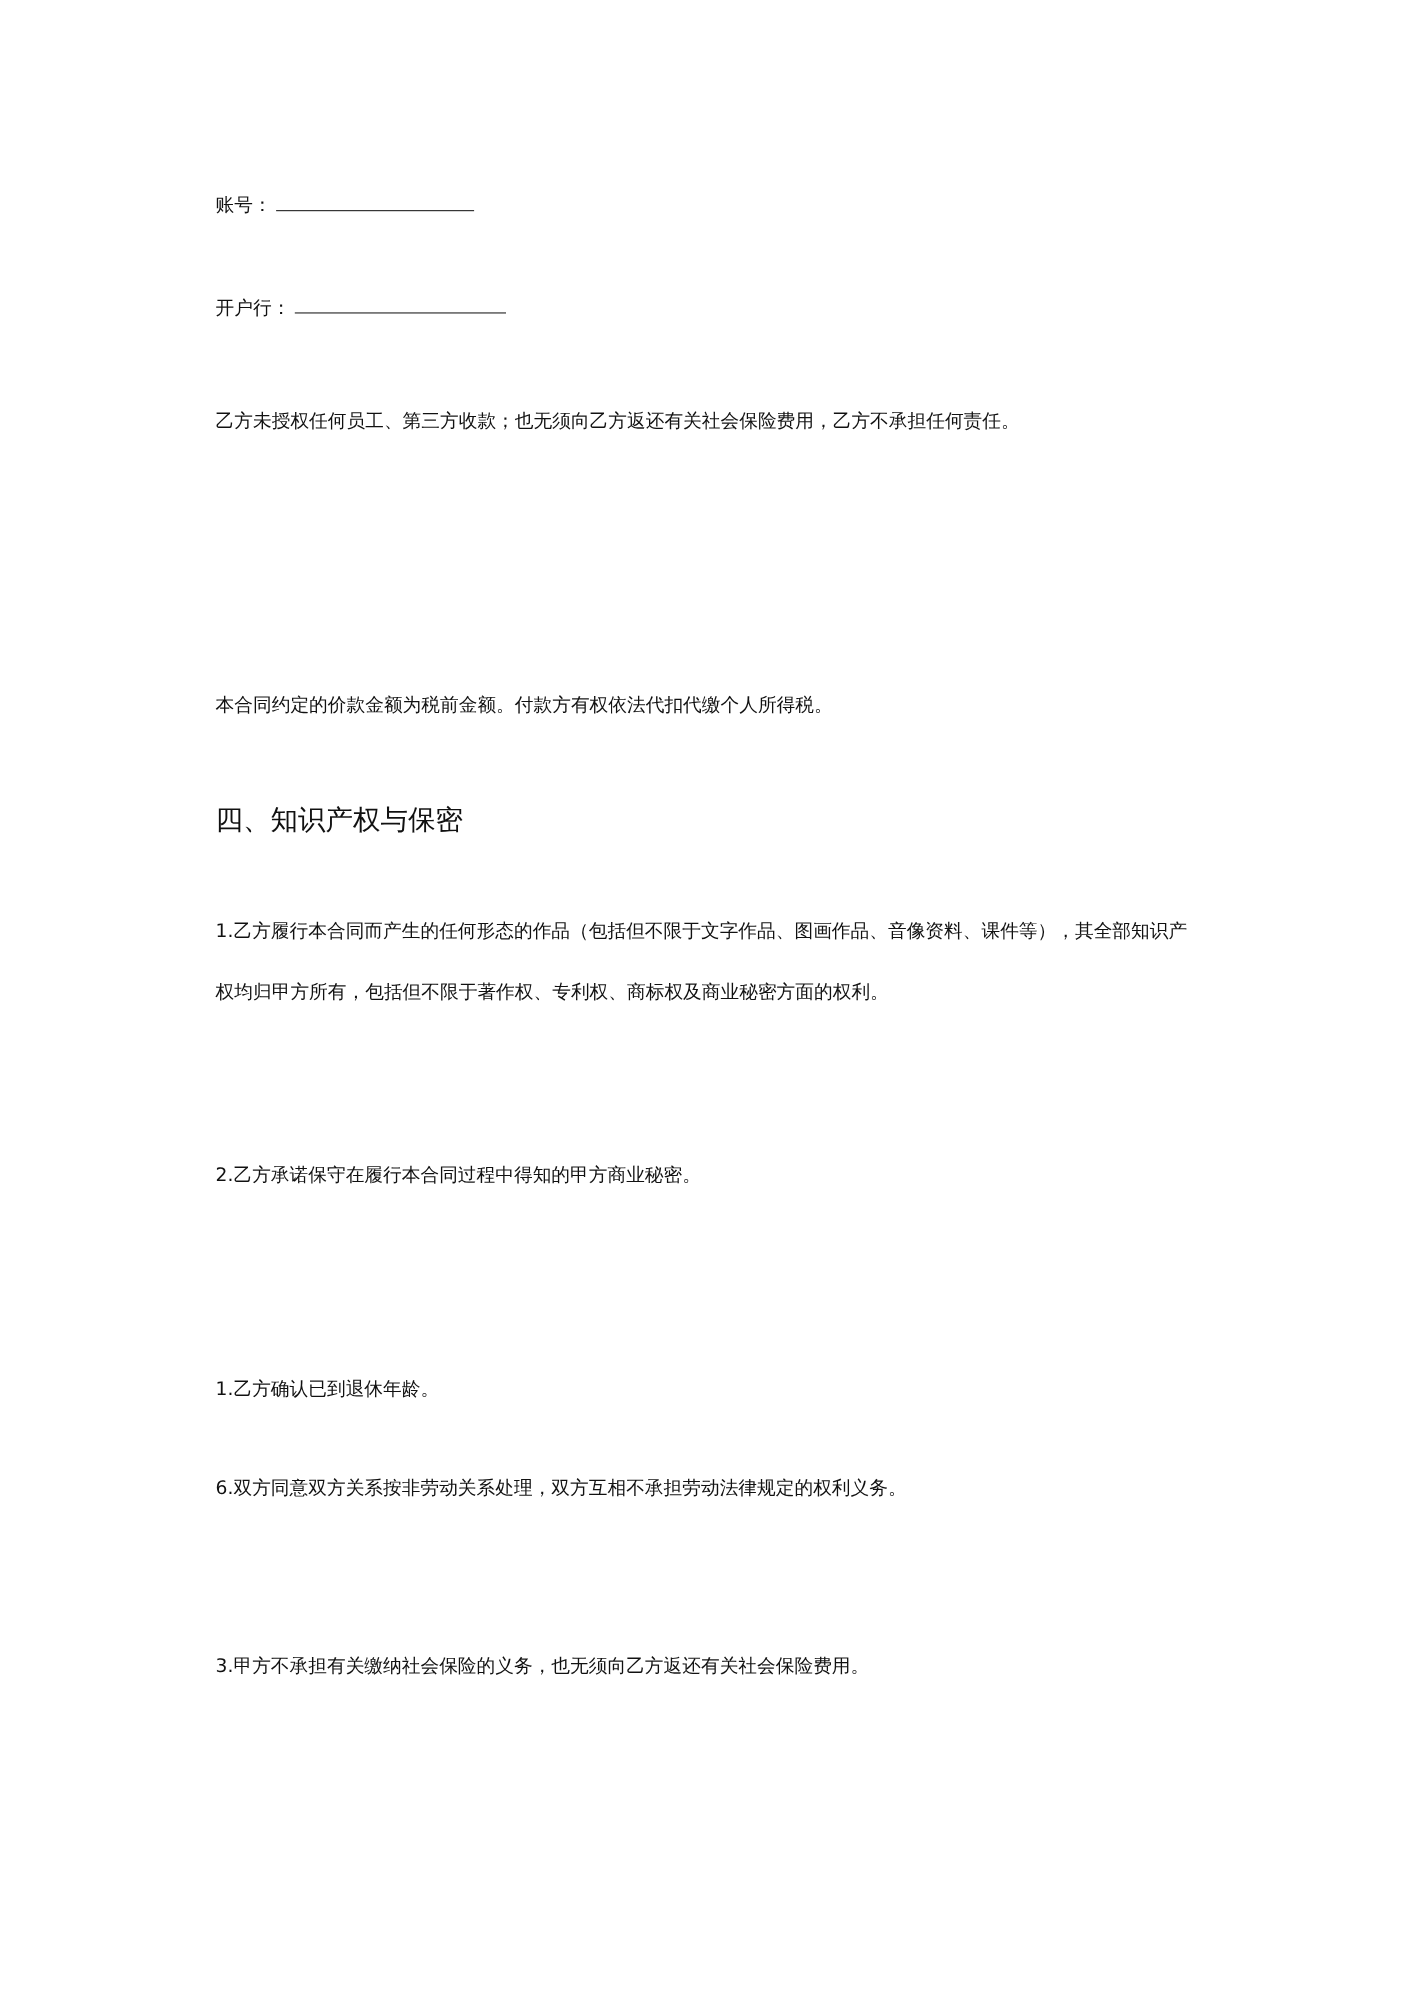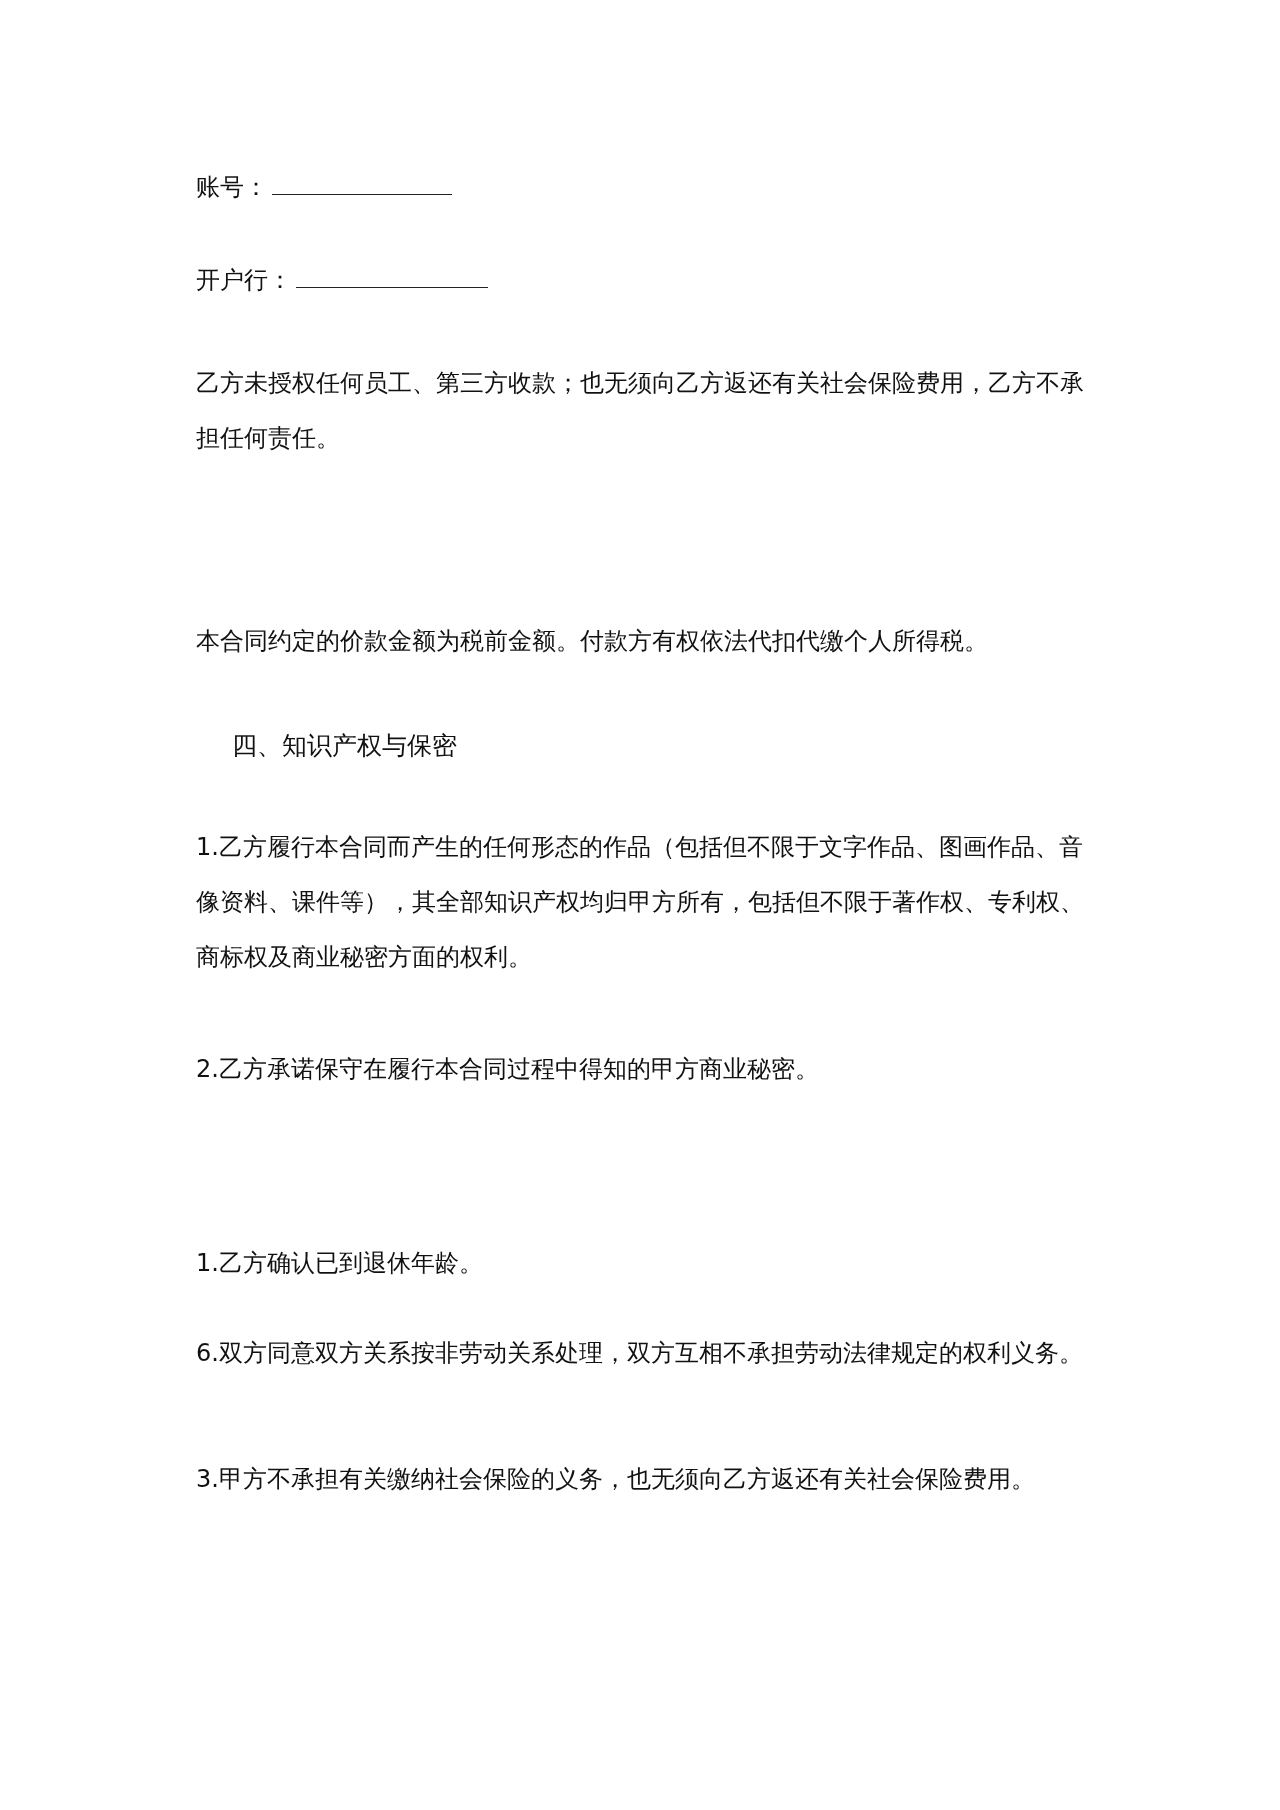--- a/index.html
+++ b/index.html
@@ -1,21 +1,21 @@
 <!DOCTYPE html>
 <html><head>
 <meta charset="utf-8">
 <style>
   html, body { margin: 0; padding: 0; background: #ffffff; }
   body { width: 1280px; height: 1810px; position: relative; overflow: hidden;
          font-family: "DejaVu Sans", "Liberation Sans", sans-serif; color: #111111; }
   .page { position: absolute; left: 0; top: 0; width: 1280px; height: 1810px; }
-  .para { position: absolute; left: 196px; width: 890px; font-size: 24px;
+  .para { position: absolute; left: 196px; width: 890px; font-size: 17px;
           line-height: 55px; margin: 0; white-space: normal; word-break: break-all; }
-  .heading { font-size: 25px; margin-left: 36px; }
+  .heading { font-size: 25px; }
   .blank { display: inline-block; border-bottom: 1.5px solid #222; height: 22px;
            vertical-align: baseline; margin-left: 10px; }
 </style>
 </head>
 <body>
 
 <div class="page">
 
   <p class="para" style="top:160px;"><span>账号：</span><span class="blank" style="width:180px;margin-left:4px;"></span></p>
 
@@ -30,15 +30,15 @@
 
   <p class="para" style="top:820px;">1.乙方履行本合同而产生的任何形态的作品（包括但不限于文字作品、图画作品、音像资料、课件等），其全部知识产权均归甲方所有，包括但不限于著作权、专利权、商标权及商业秘密方面的权利。</p>
 
   <p class="para" style="top:1042px;">2.乙方承诺保守在履行本合同过程中得知的甲方商业秘密。</p>
 
 
   <p class="para" style="top:1236px;">1.乙方确认已到退休年龄。</p>
 
   <p class="para" style="top:1326px;">6.双方同意双方关系按非劳动关系处理，双方互相不承担劳动法律规定的权利义务。</p>
 
-  <p class="para" style="top:1452px;">3.甲方不承担有关缴纳社会保险的义务，也无须向乙方返还有关社会保险费用。</p>
+  <p class="para" style="top:1488px;">3.甲方不承担有关缴纳社会保险的义务，也无须向乙方返还有关社会保险费用。</p>
 
 </div>
 
 </body></html>

